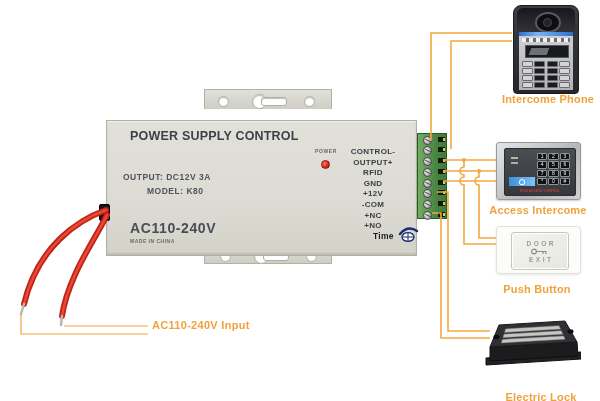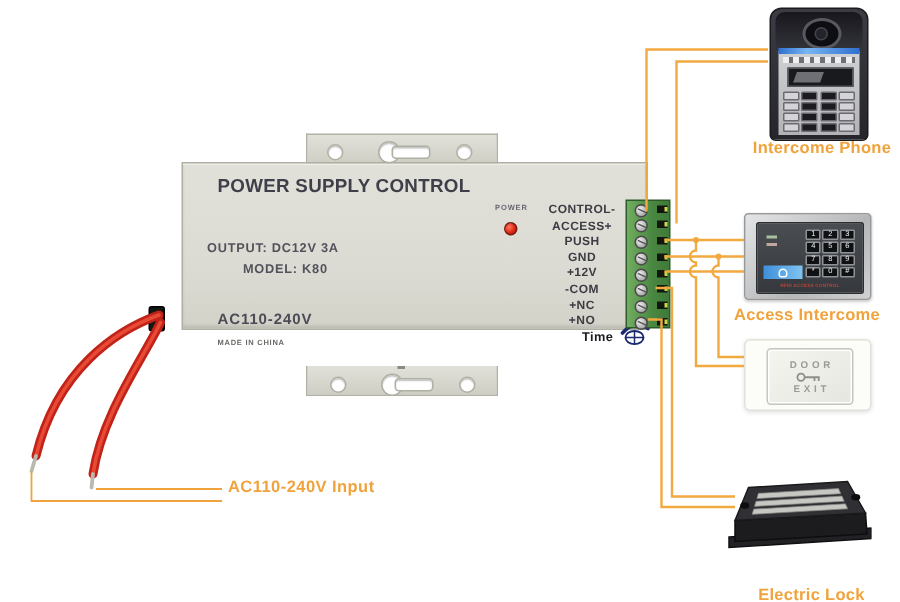--- a/index.html
+++ b/index.html
@@ -14,29 +14,29 @@
   .flange.top{top:89px;border-bottom:none;}
   .flange.bottom{top:244px;border-top:none;}
   .hole{position:absolute;background:#fff;border:1px solid #b0afa4;border-radius:50%;
         box-shadow:inset 0 1px 1px rgba(0,0,0,.25);}
   .hole.small{width:9px;height:9px;}
   .hole.keyround{width:13px;height:13px;}
   .keyslot{position:absolute;background:#fff;border:1px solid #b0afa4;border-radius:3px;
            box-shadow:inset 0 1px 1px rgba(0,0,0,.25);width:24px;height:7px;}
   .notch{position:absolute;left:60px;top:0;width:5px;height:2px;background:#8a8a80;}
 
-  .psu-box{position:absolute;left:106px;top:108px;width:311px;height:112px;
+  .psu-box{position:absolute;left:106px;top:120px;width:311px;height:136px;
            background:linear-gradient(180deg,#e1e0d9 0%,#dcdbd3 65%,#d3d2c9 100%);
            border:1px solid #b0afa4;box-sizing:border-box;z-index:2;
-           box-shadow:inset 0 1px 0 #efeee7, inset 0 -2px 2px rgba(0,0,0,.10);margin-left:15px;}
+           box-shadow:inset 0 1px 0 #efeee7, inset 0 -2px 2px rgba(0,0,0,.10);}
   .psu-title{position:absolute;left:23px;top:8px;font-size:12.5px;font-weight:bold;
              color:#3f3f4a;letter-spacing:.2px;white-space:nowrap;}
   .psu-line{position:absolute;left:16px;font-size:8.5px;color:#52525c;letter-spacing:.5px;
             white-space:nowrap;font-weight:bold;}
-  .psu-volt{position:absolute;left:23px;top:99px;font-size:10px;color:#4c4c56;
+  .psu-volt{position:absolute;left:23px;top:99px;font-size:14px;color:#4c4c56;
             letter-spacing:.6px;font-weight:bold;}
   .psu-origin{position:absolute;left:23px;top:117px;font-size:5px;color:#6a6a66;
               letter-spacing:.5px;font-weight:bold;}
   .power-label{position:absolute;left:208px;top:27px;font-size:5px;color:#676770;
                letter-spacing:.6px;font-weight:bold;}
   .led{position:absolute;left:214px;top:39px;width:7px;height:7px;border-radius:50%;
        background:radial-gradient(circle at 35% 35%,#ff7a60,#e02818 55%,#9a1008);
        border:1px solid #7a1a10;}
   .time-label{position:absolute;left:266px;top:110px;font-size:8.5px;color:#1c1c22;
               font-weight:bold;letter-spacing:.3px;}
@@ -154,22 +154,22 @@
     <div class="power-label">POWER</div>
     <div class="led"></div>
     <div class="time-label">Time</div>
     <svg class="abs" style="left:290px;top:104px;" width="22" height="18" viewBox="0 0 22 18">
       <path d="M3,9 Q11,0 20,6" fill="none" stroke="#1b2a6e" stroke-width="2.4" stroke-linecap="round"></path>
       <ellipse cx="11" cy="12" rx="6" ry="4.4" fill="#fff" stroke="#1b2a6e" stroke-width="1.3"></ellipse>
       <path d="M5,12 H17 M11,7.6 V16.4" stroke="#1b2a6e" stroke-width="1"></path>
     </svg>
     <div class="tlabels">
       <div class="tlabel">CONTROL-</div>
-      <div class="tlabel">ACCESS+</div>
-      <div class="tlabel">PUSH</div>
+      <div class="tlabel">OUTPUT+</div>
+      <div class="tlabel">RFID</div>
       <div class="tlabel">GND</div>
       <div class="tlabel">+12V</div>
       <div class="tlabel">-COM</div>
       <div class="tlabel">+NC</div>
       <div class="tlabel">+NO</div>
     </div>
   </div>
 
   <div class="grommet"></div>
 
@@ -267,20 +267,21 @@
     <div class="push-dash"></div>
     <div class="push-inner">
       <span class="push-word">DOOR</span>
       <svg width="20" height="7" viewBox="0 0 20 7">
         <circle cx="4" cy="3.5" r="2.4" fill="none" stroke="#8f8f87" stroke-width="1.2"></circle>
         <path d="M6.6,3.5 H16.5 M13,3.5 V6 M15.8,3.5 V6" stroke="#8f8f87" stroke-width="1.2" fill="none"></path>
       </svg>
       <span class="push-word">EXIT</span>
     </div>
   </div>
+  <div class="devlabel" style="left:477px;top:283px;">Push Button</div>
 
   <svg class="abs" style="left:485px;top:318px;z-index:2;" width="96" height="52" viewBox="0 0 96 52">
     <polygon points="1,40 96,34 96,41 1,47" fill="#222226" stroke="#101012" stroke-width="1"></polygon>
     <polygon points="5,29 92,24 93,38 5,43" fill="#1c1c1f" stroke="#0e0e10" stroke-width="1"></polygon>
     <polygon points="14,7 80,3 92,24 5,29" fill="#303034" stroke="#1a1a1c" stroke-width="1"></polygon>
     <polygon points="20.6,10.9 74,7.7 75.5,11.1 19.6,14.4" fill="#c6c6c2" stroke="#858581" stroke-width=".5"></polygon>
     <polygon points="19,16.2 76.3,12.7 77.8,16.2 18,19.6" fill="#c6c6c2" stroke="#858581" stroke-width=".5"></polygon>
     <polygon points="17.5,21.4 78.6,17.9 80.1,21.2 16.4,24.9" fill="#c6c6c2" stroke="#858581" stroke-width=".5"></polygon>
     <ellipse cx="11.5" cy="19" rx="3" ry="2.2" fill="#0d0d0f"></ellipse>
     <ellipse cx="85.5" cy="13.5" rx="3" ry="2.2" fill="#0d0d0f"></ellipse>

